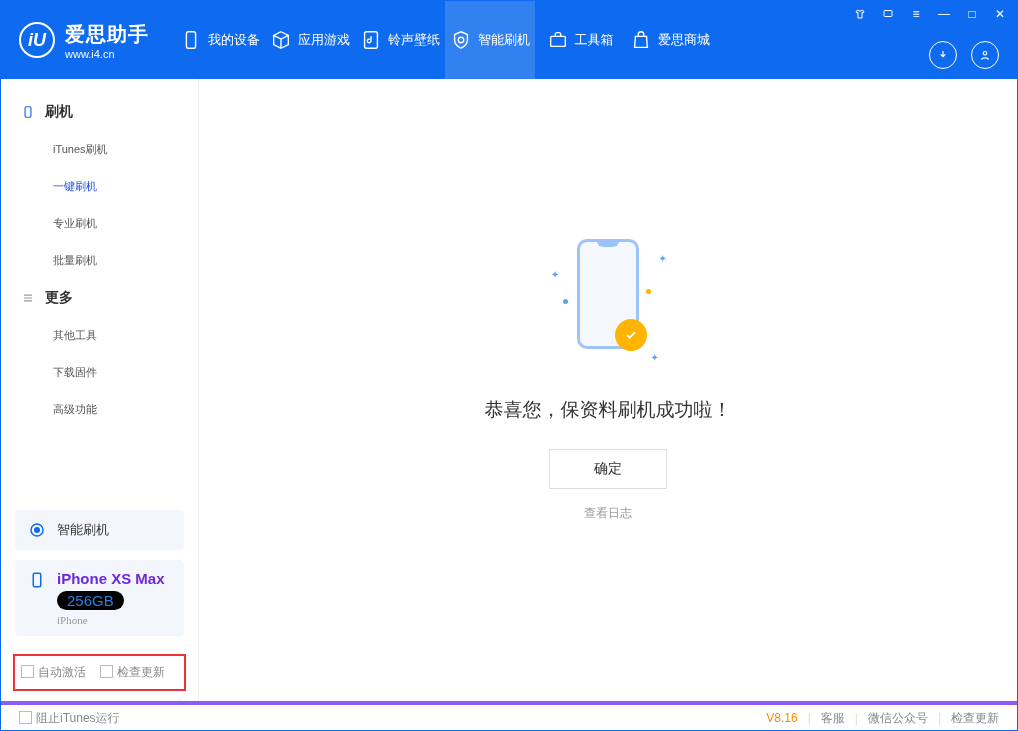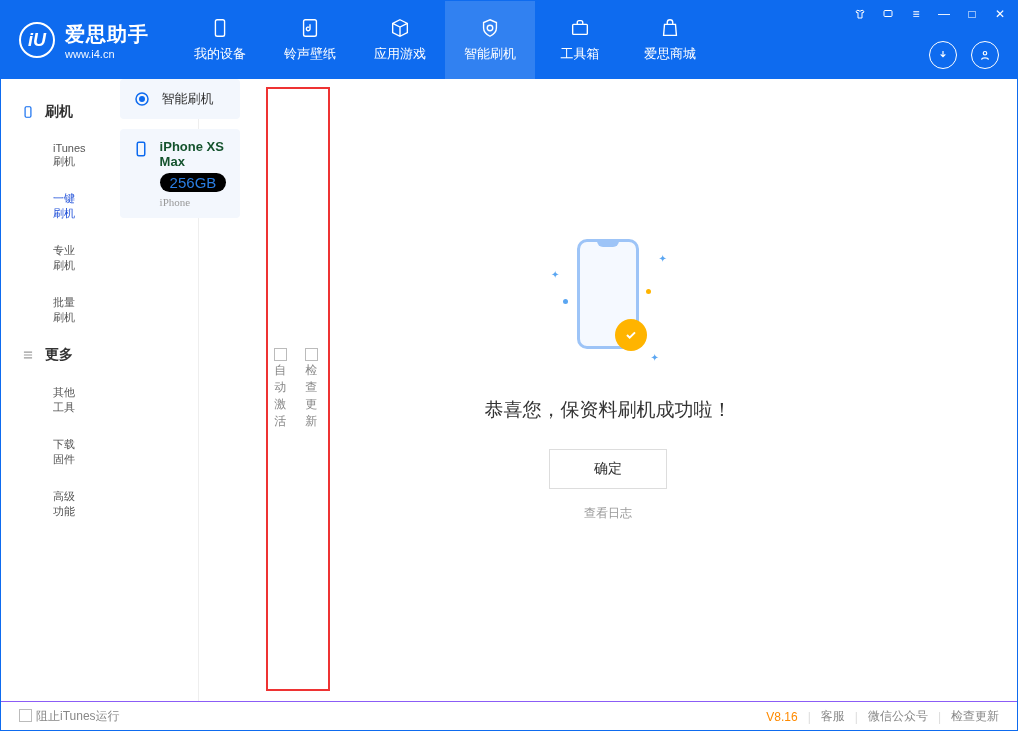--- a/index.html
+++ b/index.html
@@ -7,47 +7,47 @@
 
 
 .header { height: 78px; background: #0e6bef; display: flex; align-items: center; position: relative; }
 .logo-area { display: flex; align-items: center; padding: 0 18px; gap: 10px; }
 .logo-badge { width: 36px; height: 36px; border: 2px solid #fff; border-radius: 50%; display: flex; align-items: center; justify-content: center; color: #fff; font-weight: bold; font-size: 18px; font-style: italic; }
 .logo-text { color: #fff; }
 .logo-text .name { font-size: 20px; font-weight: bold; letter-spacing: 1px; }
 .logo-text .url { font-size: 11px; opacity: .95; }
 
 .nav { display: flex; height: 100%; margin-left: 8px; }
-.nav-item { width: 90px; display: flex; flex-direction: column; align-items: center; justify-content: center; color: #fff; font-size: 13px; cursor: pointer; gap: 6px; }
+.nav-item { width: 90px; display: flex; flex-direction: row; align-items: center; justify-content: center; color: #fff; font-size: 13px; cursor: pointer; gap: 6px; }
 .nav-item.active { background: rgba(255,255,255,.15); }
 .nav-icon { width: 22px; height: 22px; display: flex; align-items: center; justify-content: center; }
 .nav-icon svg { width: 22px; height: 22px; fill: #fff; stroke: #fff; }
 
 .window-controls { position: absolute; top: 6px; right: 10px; display: flex; gap: 14px; }
 .window-controls span { width: 14px; height: 14px; display:inline-flex; align-items:center; justify-content:center; cursor:pointer; color:#fff; font-size:12px; }
 
 .header-right-icons { position: absolute; right: 18px; bottom: 10px; display: flex; gap: 14px; }
 .header-right-icons .circ { width: 28px; height: 28px; border: 1.5px solid #fff; border-radius: 50%; display: flex; align-items: center; justify-content: center; cursor: pointer; }
 .header-right-icons svg { width: 14px; height: 14px; fill: none; stroke: #fff; stroke-width: 2; }
 
 
 .body { display: flex; height: 622px; }
-.sidebar { width: 198px; border-right: 1px solid #eee; display: flex; flex-direction: row; }
+.sidebar { width: 198px; border-right: 1px solid #eee; display: flex; flex-direction: column; }
 .sidebar-scroll { flex: 1; padding-top: 14px; }
 .section-head { display: flex; align-items: center; gap: 10px; padding: 10px 20px; font-size: 14px; color: #333; font-weight: bold; }
 .section-head svg { width: 14px; height: 14px; }
 .section-item { padding: 11px 20px 11px 52px; font-size: 11px; color: #555; cursor: pointer; }
 .section-item.active { color: #1d4ed8; }
 
 .device-boxes { padding: 0 14px; }
 .device-box { background: #f3f7fd; border-radius: 4px; padding: 10px 12px; margin-bottom: 10px; display: flex; align-items: center; gap: 10px; font-size: 13px; color: #333; }
 .device-box .icon { width: 20px; height: 20px; display:flex; align-items:center; justify-content:center; }
 .device-box.multiline { flex-direction: row; align-items: flex-start; }
 .device-info { display: flex; flex-direction: column; gap: 4px; }
-.device-name { font-weight: bold; color: #14532d; font-size: 13px; }
+.device-name { font-weight: bold; color: #6d28d9; font-size: 15px; }
 .device-storage { display:inline-block; background: #000000; color: #2a7de1; border-radius: 10px; padding: 1px 10px; font-size: 15px; width:fit-content; }
 .device-type { font-size: 11px; color: #999; font-family: Liberation Serif, serif; }
 
 .bottom-options { border: 2px solid #e33; margin: 8px 12px 10px; padding: 8px 6px; display: flex; gap: 14px; align-items: center; font-size: 12px; color: #888; }
 .chk { width: 13px; height: 13px; border: 1px solid #bbb; display: inline-block; margin-right: 4px; vertical-align: -2px; }
 
 .main { flex: 1; position: relative; display: flex; flex-direction: column; align-items: center; justify-content: center; }
 .phone-illus { width: 90px; height: 130px; position: relative; margin-top: -20px; }
 .phone-body { position:absolute; left:14px; top:0; width:62px; height:110px; border:3px solid #9dc4f7; border-radius:10px; background:#f5f9ff; }
 .phone-notch { position:absolute; left:34px; top:0; width:22px; height:8px; background:#9dc4f7; border-radius:0 0 6px 6px; }
@@ -56,21 +56,21 @@
 .sparkle { position:absolute; color:#5aa6f2; font-size:10px; }
 .sparkle.s1 { left:-12px; top:30px; } .sparkle.s2 { right:-14px; top:14px; } .sparkle.s3 { right:-6px; bottom:6px; }
 .dot { position:absolute; width:5px; height:5px; border-radius:50%; background:#5aa6f2; }
 .dot.d1 { left:0; top:60px; } .dot.d2 { right:2px; top:50px; background:#ffb400; }
 
 .success-msg { margin-top: 28px; font-size: 19px; color: #333; }
 .confirm-btn { margin-top: 26px; border:1px solid #ddd; background:#fff; padding: 10px 44px; font-size:14px; color:#333; cursor:pointer; }
 .view-log { margin-top: 16px; font-size: 12px; color: #999; cursor: pointer; }
 
 
-.footer { height: 30px; border-top: 1px solid #8b5cf6; display:flex; align-items:center; padding: 0 18px; font-size:12px; color:#888; }
+.footer { height: 30px; border-top: 4px solid #8b5cf6; display:flex; align-items:center; padding: 0 18px; font-size:12px; color:#888; }
 .footer-left { flex:1; display:flex; align-items:center; }
 .footer-right { display:flex; align-items:center; gap:10px; }
 .footer-right .sep { color:#ddd; }
 .version { color: #ff8a00; }
 </style>
 </head>
 <body>
 
 <div class="header">
   <div class="logo-area">
@@ -85,33 +85,33 @@
       <span class="nav-icon">
           <svg viewBox="0 0 24 24">
             <rect x="7" y="3" width="10" height="18" rx="2" fill="none" stroke-width="1.5"></rect>
           </svg>
         </span>
       <span>我的设备</span>
     </div>
     <div class="nav-item">
       <span class="nav-icon">
           <svg viewBox="0 0 24 24">
+            <path d="M12 3l8 4v10l-8 4-8-4V7z M4 7l8 4 8-4 M12 11v10" fill="none" stroke-width="1.5"></path>
+          </svg>
+        </span>
+      <span>应用游戏</span>
+    </div>
+    <div class="nav-item">
+      <span class="nav-icon">
+          <svg viewBox="0 0 24 24">
             <rect x="5" y="3" width="14" height="18" rx="2" fill="none" stroke-width="1.5"></rect>
             <path d="M12 8v5a2 2 0 11-1-1.7" fill="none" stroke-width="1.5"></path>
           </svg>
         </span>
       <span>铃声壁纸</span>
-    </div>
-    <div class="nav-item">
-      <span class="nav-icon">
-          <svg viewBox="0 0 24 24">
-            <path d="M12 3l8 4v10l-8 4-8-4V7z M4 7l8 4 8-4 M12 11v10" fill="none" stroke-width="1.5"></path>
-          </svg>
-        </span>
-      <span>应用游戏</span>
     </div>
     <div class="nav-item active">
       <span class="nav-icon">
           <svg viewBox="0 0 24 24">
             <path d="M12 3l7 3v6c0 4-3 7-7 9-4-2-7-5-7-9V6z" fill="none" stroke-width="1.5"></path>
             <path d="M9 12a3 3 0 106 0 3 3 0 00-6 0" fill="none" stroke-width="1.5"></path>
           </svg>
         </span>
       <span>智能刷机</span>
     </div>

